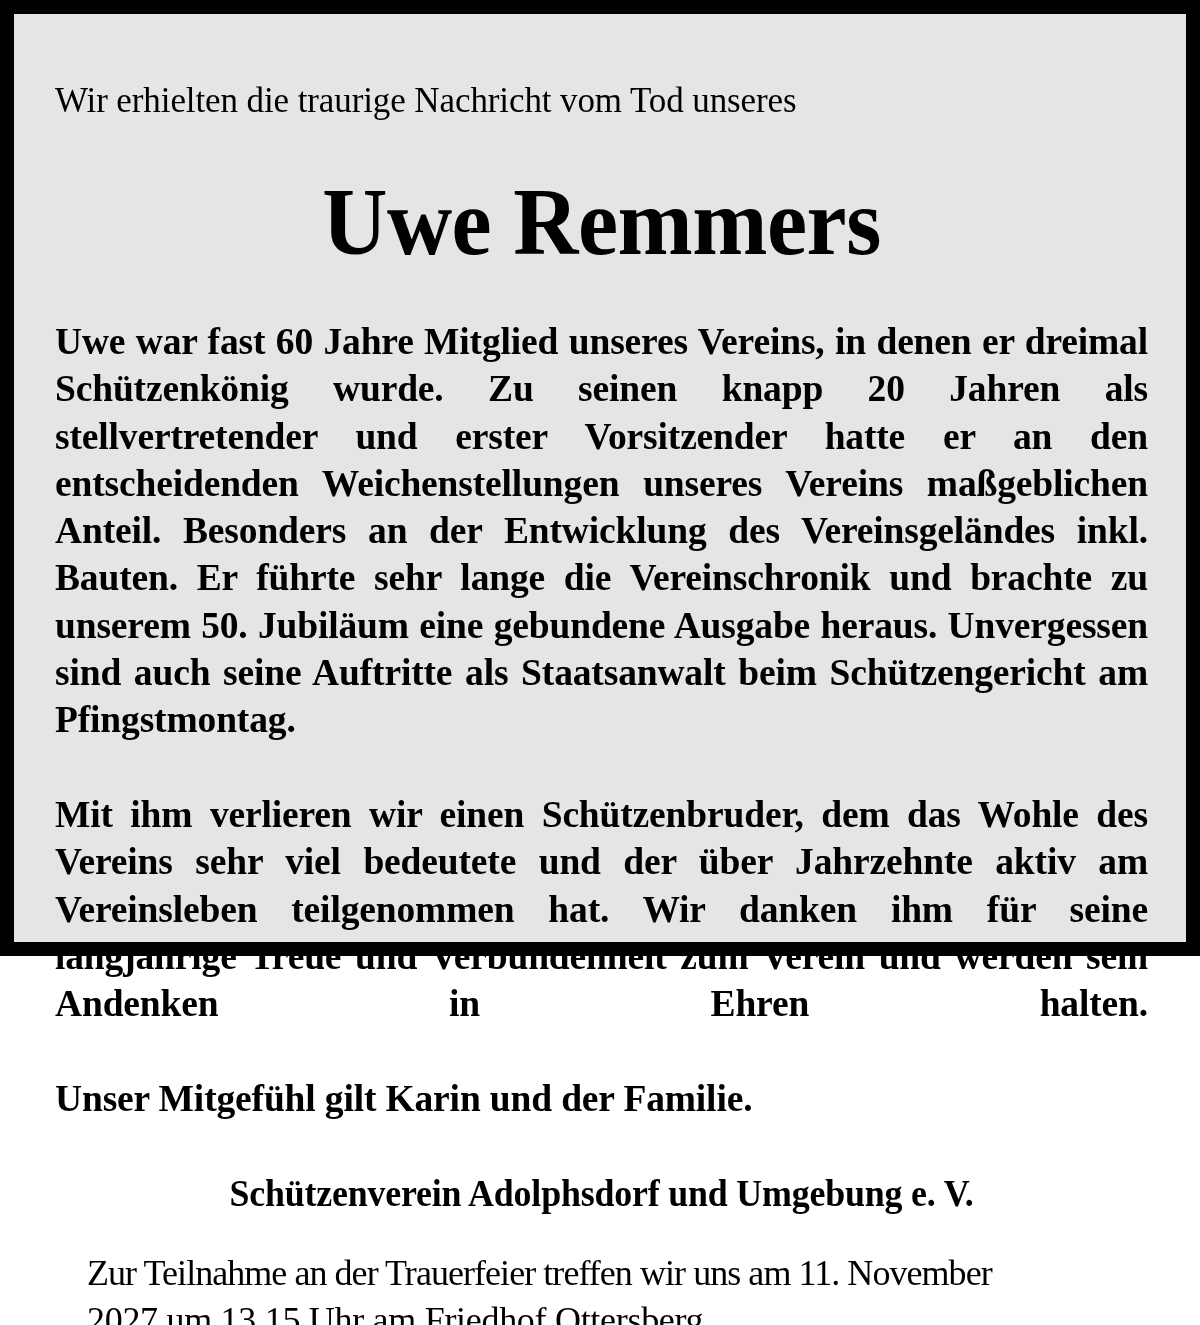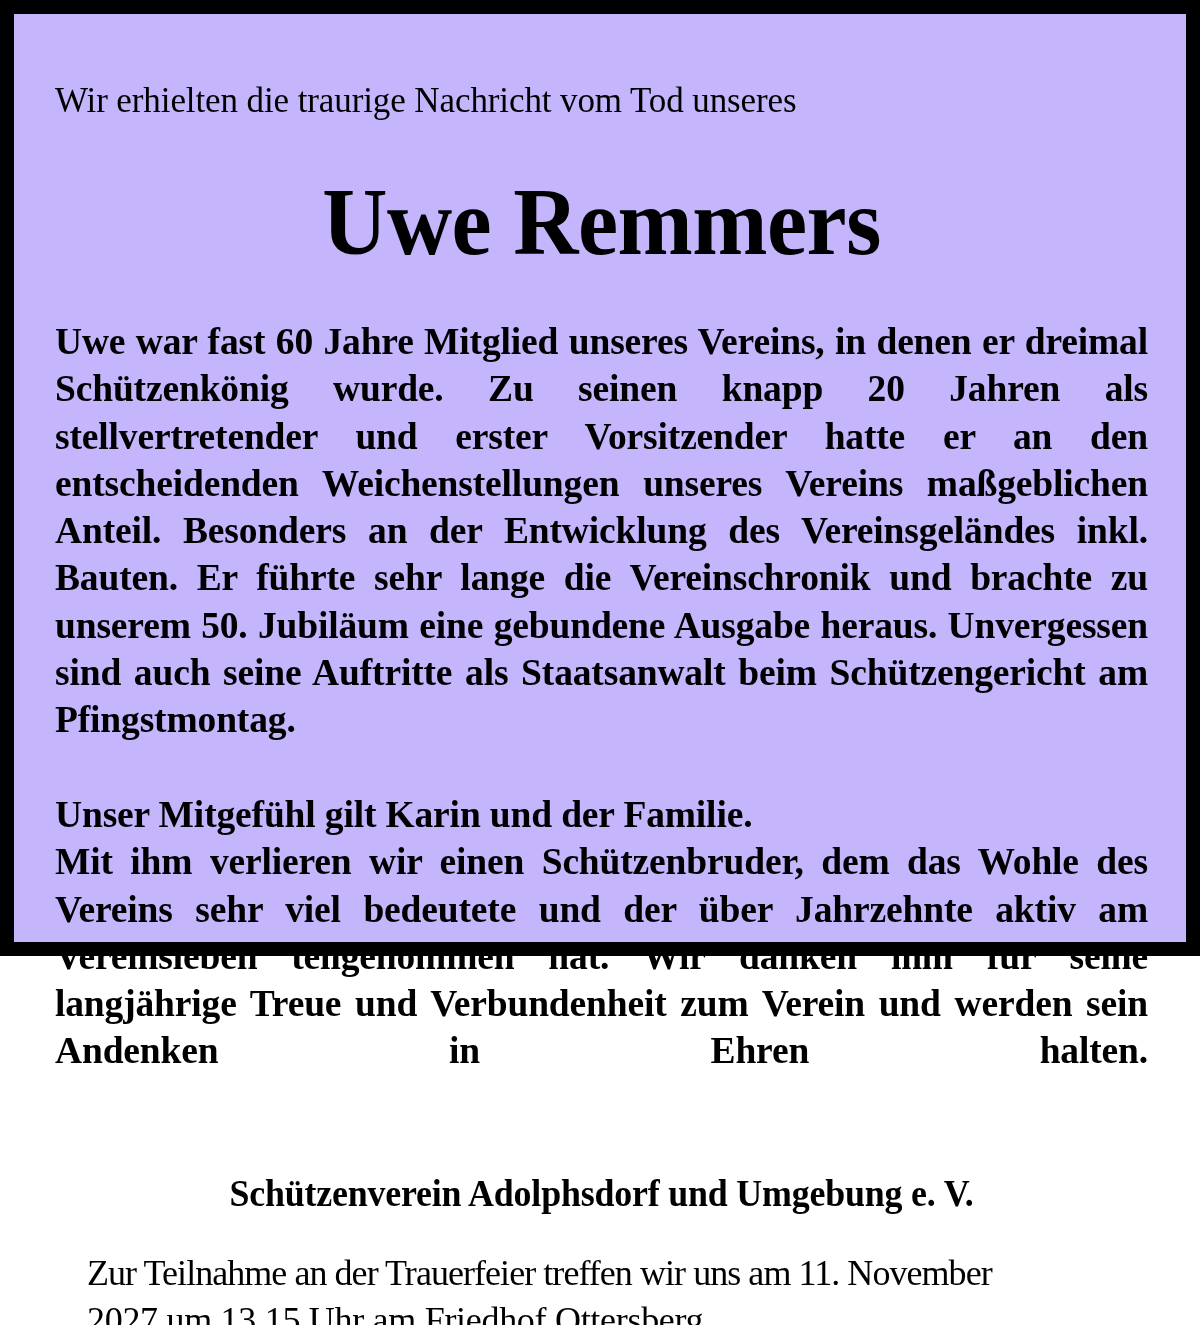--- a/index.html
+++ b/index.html
@@ -13,21 +13,21 @@
     font-family: "Liberation Serif", "DejaVu Serif", serif;
     color: #000000;
     overflow: hidden;
   }
 
   #notice-card {
     box-sizing: border-box;
     width: 1200px;
     height: 956px;
     border: 14px solid #000000;
-    background: #c4b5fd;
+    background: #e5e5e5;
     padding: 0;
     position: relative;
   }
 
   #notice-inner {
     box-sizing: border-box;
     width: 100%;
     height: 100%;
     padding: 62px 38px 0 41px;
   }
@@ -112,22 +112,22 @@
   <div id="notice-inner">
 
     <div class="intro-block">
       <span class="intro-line">Wir erhielten die traurige Nachricht vom Tod unseres</span>
     </div>
 
     <div class="name-heading">Uwe Remmers</div>
 
     <div class="body-block">
       <p class="body-para">Uwe war fast 60 Jahre Mitglied unseres Vereins, in denen er dreimal Schützenkönig wurde. Zu seinen knapp 20 Jahren als stellvertretender und erster Vorsitzender hatte er an den entscheidenden Weichenstellungen unseres Vereins maßgeblichen Anteil. Besonders an der Entwicklung des Vereinsgeländes inkl. Bauten. Er führte sehr lange die Vereinschronik und brachte zu unserem 50. Jubiläum eine gebundene Ausgabe heraus. Unvergessen sind auch seine Auftritte als Staatsanwalt beim Schützengericht am Pfingstmontag.</p>
+      <p class="body-para">Mit ihm verlieren wir einen Schützenbruder, dem das Wohle des Vereins sehr viel bedeutete und der über Jahrzehnte aktiv am Vereinsleben teilgenommen hat. Wir danken ihm für seine langjährige Treue und Verbundenheit zum Verein und werden sein Andenken in Ehren halten.</p>
       <p class="body-para no-stretch">Unser Mitgefühl gilt Karin und der Familie.</p>
-      <p class="body-para">Mit ihm verlieren wir einen Schützenbruder, dem das Wohle des Vereins sehr viel bedeutete und der über Jahrzehnte aktiv am Vereinsleben teilgenommen hat. Wir danken ihm für seine langjährige Treue und Verbundenheit zum Verein und werden sein Andenken in Ehren halten.</p>
     </div>
 
     <div class="org-line">Schützenverein Adolphsdorf und Umgebung e. V.</div>
 
     <div class="details-block">
       <span class="details-line tight">Zur Teilnahme an der Trauerfeier treffen wir uns am 11. November</span>
       <span class="details-line">2027 um 13.15 Uhr am Friedhof Ottersberg</span>
     </div>
 
   </div>

